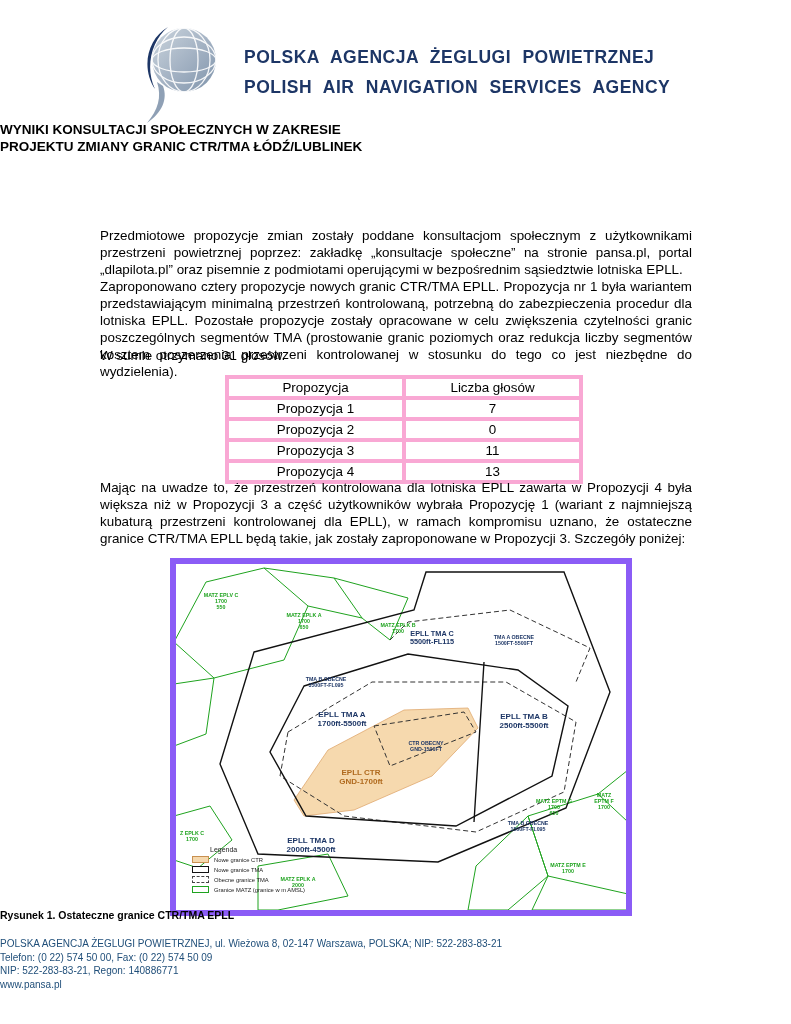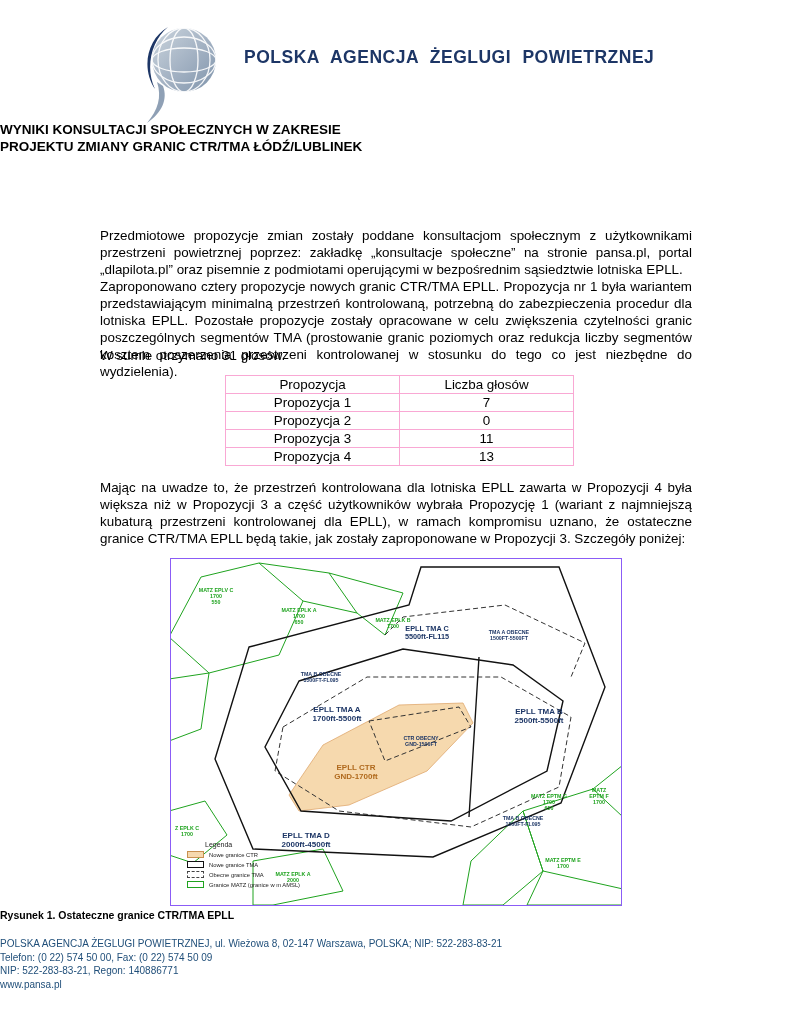--- a/index.html
+++ b/index.html
@@ -19,26 +19,26 @@
   
   .para{position:absolute;left:100px;width:592px;font-size:13.4px;line-height:17px;
         text-align:justify;white-space:pre-line;}
   .p1{top:183px;margin-top:44px;}
   .p2{top:347px;text-align:left;}
   .p3{top:479px;}
 
   
   table.votes{position:absolute;top:375px;left:225px;border-collapse:collapse;
               font-size:13.4px;}
-  table.votes td,table.votes th{border:1px solid #f9a8d4;font-weight:normal;
+  table.votes td,table.votes th{border:4px solid #f9a8d4;font-weight:normal;
               width:169px;height:17px;text-align:center;padding:0 2px;line-height:16px;}
 
   
   .map{position:absolute;top:558px;left:170px;width:450px;height:346px;
-       border:1px solid #8b5cf6;background:#fff;}
+       border:6px solid #8b5cf6;background:#fff;}
   .map svg{display:block;width:450px;height:346px;}
   .mlbl{position:absolute;transform:translateX(-50%);white-space:pre-line;
         text-align:center;font-weight:bold;}
   .navy{color:#1d3666;} .green{color:#1fa31f;} .orange{color:#b06a1e;}
   .lg{font-size:8px;line-height:9px;}
   .md{font-size:7.3px;line-height:8.3px;}
   .sm{font-size:5.3px;line-height:6.2px;}
 
   
   .legend{position:absolute;left:16px;top:282px;width:130px;font-weight:normal;}
@@ -78,20 +78,21 @@
           <ellipse cx="42" cy="38" rx="32" ry="23"></ellipse>
           <ellipse cx="42" cy="38" rx="14" ry="32"></ellipse>
           <ellipse cx="42" cy="38" rx="26" ry="32"></ellipse>
         </g>
         <path d="M26,5 C5,17 -1,46 13,67 C3,46 9,19 26,5 Z" fill="#1d3666"></path>
         <path d="M15,60 C20,75 16,88 5,101 C20,91 26,77 21,64 Z" fill="#8fa0b5"></path>
       </svg>
     </div>
     <div class="logo-text">
       <div>POLSKA AGENCJA ŻEGLUGI POWIETRZNEJ</div>
+      <div>POLISH AIR NAVIGATION SERVICES AGENCY</div>
     </div>
   </div>
 
   <div class="doc-title">
     <div>WYNIKI KONSULTACJI SPOŁECZNYCH W ZAKRESIE</div>
     <div>PROJEKTU ZMIANY GRANIC CTR/TMA ŁÓDŹ/LUBLINEK</div>
   </div>
 
   <div class="para p1">Przedmiotowe propozycje zmian zostały poddane konsultacjom społecznym z użytkownikami przestrzeni powietrznej poprzez: zakładkę „konsultacje społeczne” na stronie pansa.pl, portal „dlapilota.pl” oraz pisemnie z podmiotami operującymi w bezpośrednim sąsiedztwie lotniska EPLL.
 Zaproponowano cztery propozycje nowych granic CTR/TMA EPLL. Propozycja nr 1 była wariantem przedstawiającym minimalną przestrzeń kontrolowaną, potrzebną do zabezpieczenia procedur dla lotniska EPLL. Pozostałe propozycje zostały opracowane w celu zwiększenia czytelności granic poszczególnych segmentów TMA (prostowanie granic poziomych oraz redukcja liczby segmentów kosztem poszerzenia przestrzeni kontrolowanej w stosunku do tego co jest niezbędne do wydzielenia).</div>
@@ -164,21 +165,21 @@
     <div class="mlbl green sm" style="left:222px;top:58px">MATZ EPLK B
 1700</div>
     <div class="mlbl navy md" style="left:256px;top:66px">EPLL TMA C
 5500ft-FL115</div>
     <div class="mlbl navy sm" style="left:338px;top:70px">TMA A OBECNE
 1500FT-5500FT</div>
     <div class="mlbl navy sm" style="left:150px;top:112px">TMA B OBECNE
 3500FT-FL095</div>
     <div class="mlbl navy lg" style="left:166px;top:146px">EPLL TMA A
 1700ft-5500ft</div>
-    <div class="mlbl navy lg" style="left:368px;top:148px">EPLL TMA B
+    <div class="mlbl navy lg" style="left:348px;top:148px">EPLL TMA B
 2500ft-5500ft</div>
     <div class="mlbl navy sm" style="left:250px;top:176px">CTR OBECNY
 GND-1500FT</div>
     <div class="mlbl orange lg" style="left:185px;top:204px">EPLL CTR
 GND-1700ft</div>
     <div class="mlbl navy lg" style="left:135px;top:272px">EPLL TMA D
 2000ft-4500ft</div>
     <div class="mlbl navy sm" style="left:352px;top:256px">TMA B OBECNE
 1500FT-FL095</div>
     <div class="mlbl green sm" style="left:378px;top:234px">MATZ EPTM G

